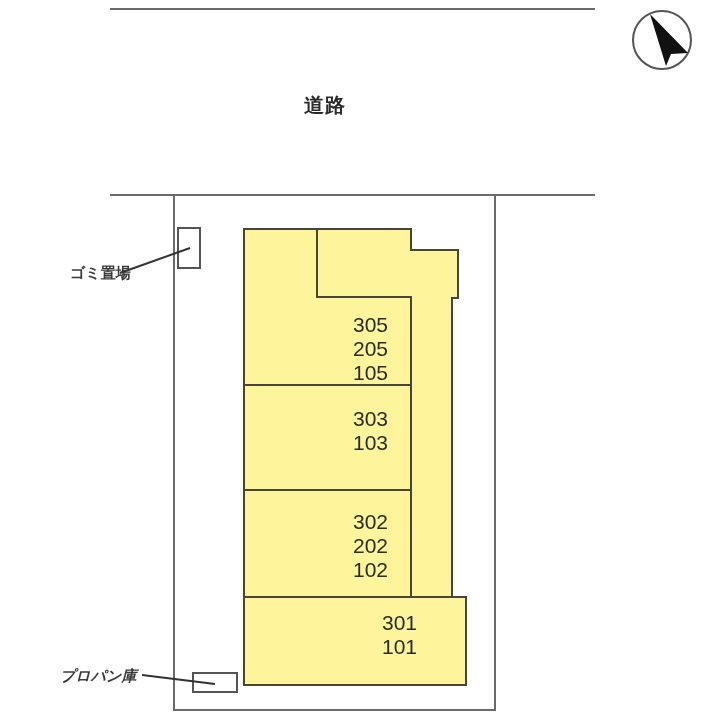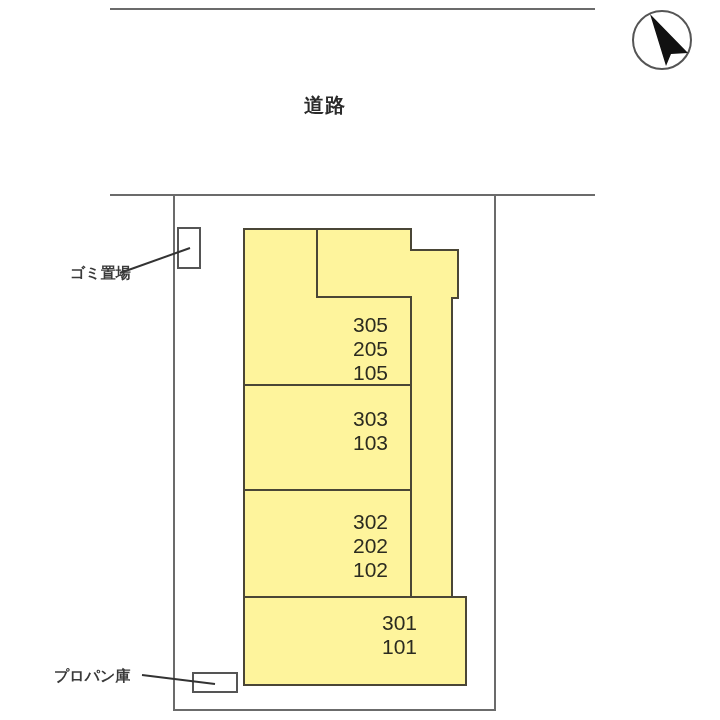--- a/index.html
+++ b/index.html
@@ -3,21 +3,21 @@
 <meta charset="utf-8">
 <style>
   html, body { margin: 0; padding: 0; background: #ffffff; }
   body { width: 720px; height: 720px; position: relative; overflow: hidden;
          font-family: "DejaVu Sans", "Liberation Sans", sans-serif; }
   svg { position: absolute; left: 0; top: 0; }
   .label { position: absolute; color: #333; white-space: nowrap; }
   .road-label { left: 304px; top: 92px; font-size: 20px; font-weight: bold; color: #2b2b2b; letter-spacing: 1px; }
   .side-label { font-size: 15px; font-weight: bold; color: #3a3a3a; }
   .trash-label { left: 32px; top: 264px; margin-left: 38px; }
-  .propane-label { left: 54px; top: 667px; }
+  .propane-label { left: 60px; top: 667px; font-style: italic; }
   .unit { position: absolute; text-align: right; font-family: "Liberation Sans", "DejaVu Sans", sans-serif;
           font-size: 21px; line-height: 24px; color: #2b2b20; width: 120px; }
   .unit span { display: block; }
 </style>
 </head>
 <body>
 
 <svg width="720" height="720" viewBox="0 0 720 720">
 
   <line x1="110" y1="9" x2="595" y2="9" stroke="#6b6b6b" stroke-width="2"></line>

